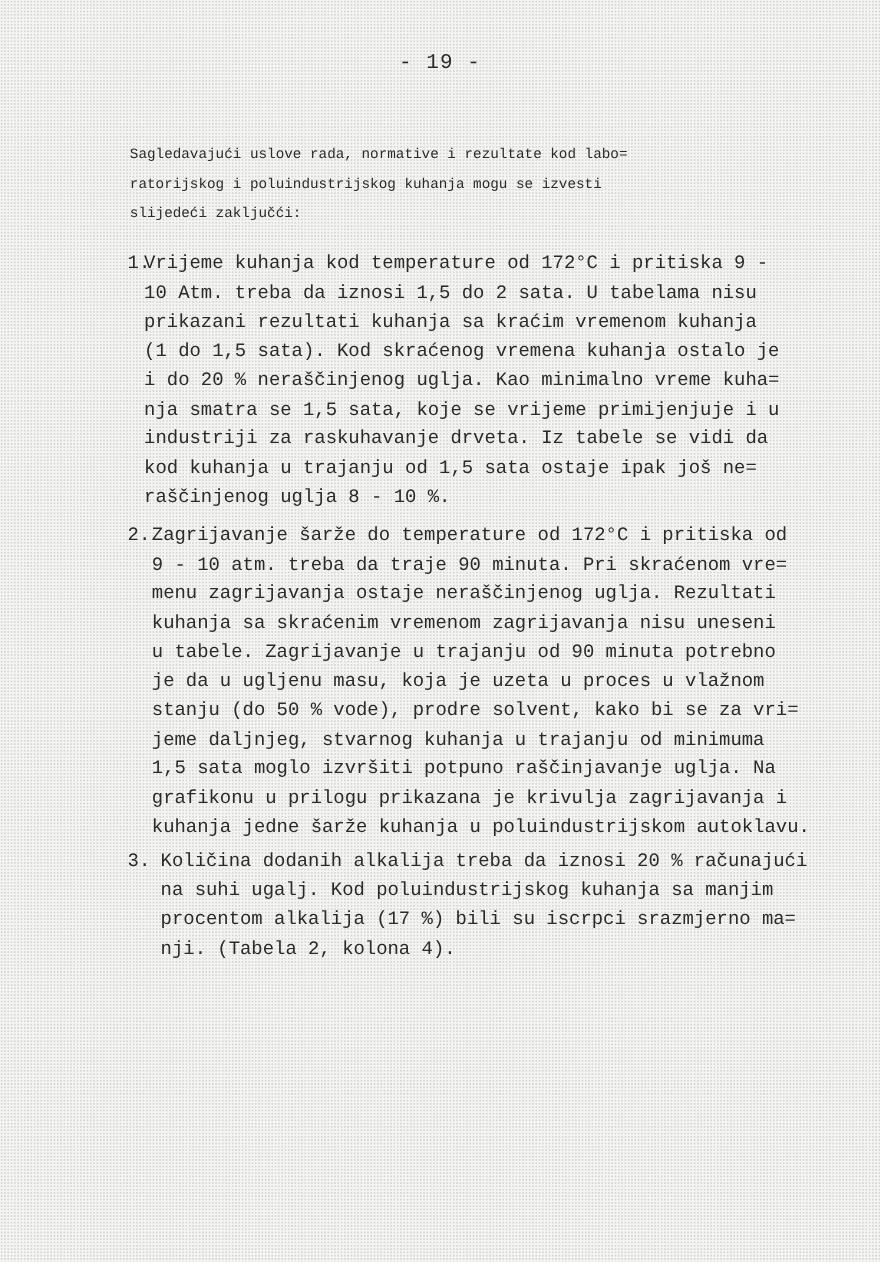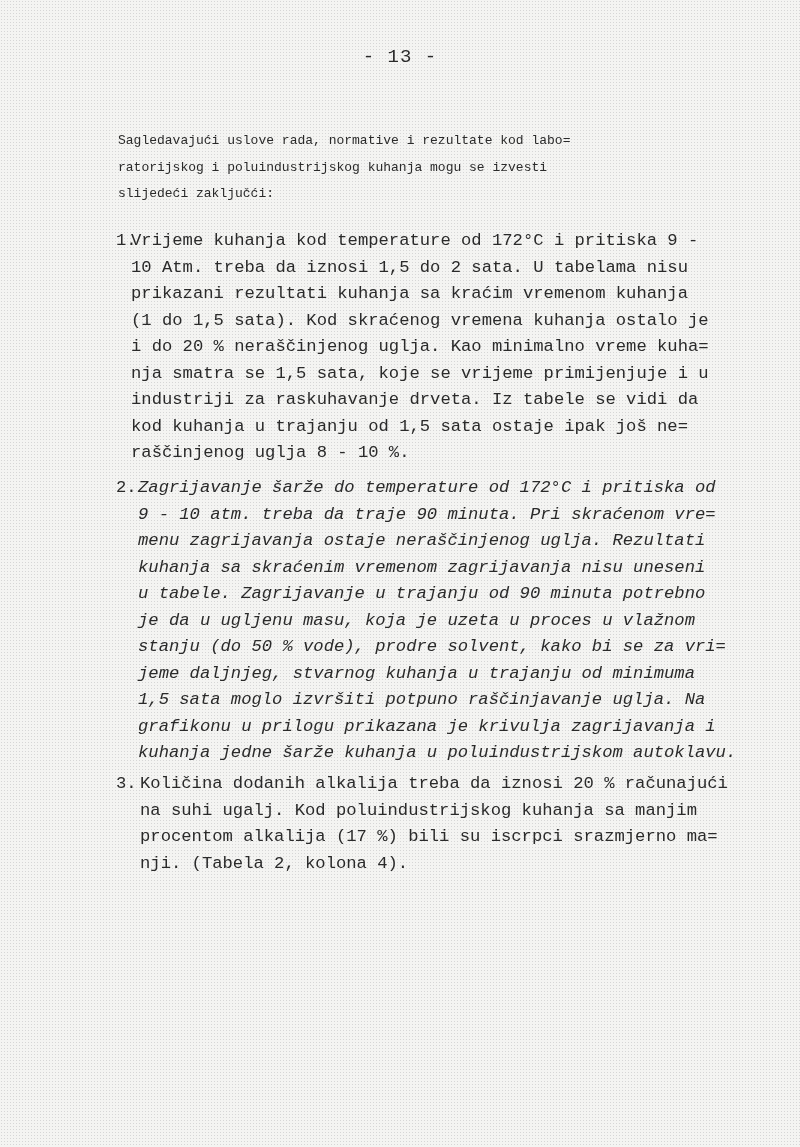--- a/index.html
+++ b/index.html
@@ -22,29 +22,29 @@
   }
   .item {
     position: absolute; width: 680px;
     font-size: 17.2px; line-height: 26.5px;
   }
   .item .num { position: absolute; left: 0; top: 0; }
   .item .body { white-space: pre; }
   #item1 { left: 116px; top: 228px; }
   #item1 .body { margin-left: 15px; }
   #item2 { left: 116px; top: 475px; }
-  #item2 .body { margin-left: 22px; font-style: italic; }
+  #item2 .body { margin-left: 22px; }
   #item3 { left: 116px; top: 771px; }
   #item3 .num { left: 0; }
-  #item3 .body { margin-left: 24px; }
+  #item3 .body { margin-left: 30px; }
 </style>
 </head>
 <body>
 
-<div class="page-number">- 13 -</div>
+<div class="page-number">- 19 -</div>
 
 <div class="intro">Sagledavajući uslove rada, normative i rezultate kod labo=
 ratorijskog i poluindustrijskog kuhanja mogu se izvesti
 slijedeći zaključći:</div>
 
 <div class="item" id="item1">
   <span class="num">1.</span>
   <div class="body">Vrijeme kuhanja kod temperature od 172°C i pritiska 9 -
 10 Atm. treba da iznosi 1,5 do 2 sata. U tabelama nisu
 prikazani rezultati kuhanja sa kraćim vremenom kuhanja

